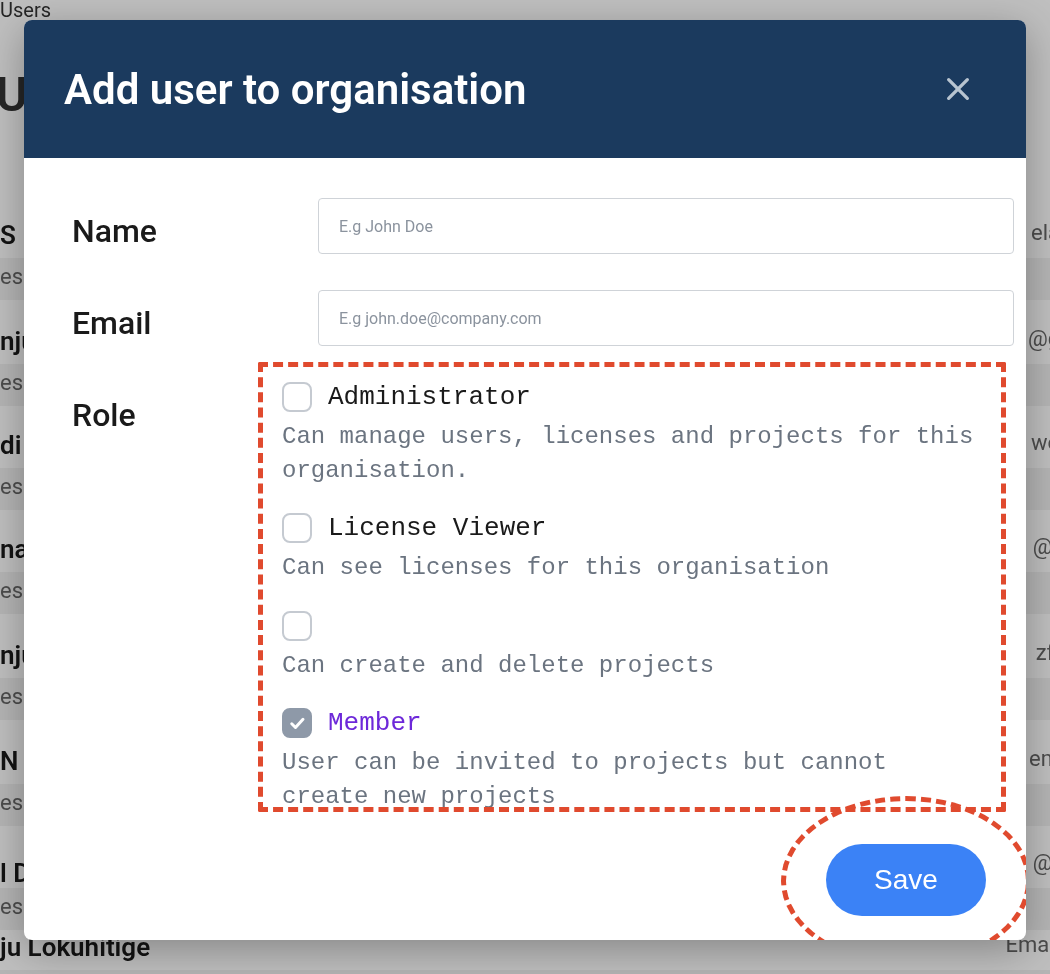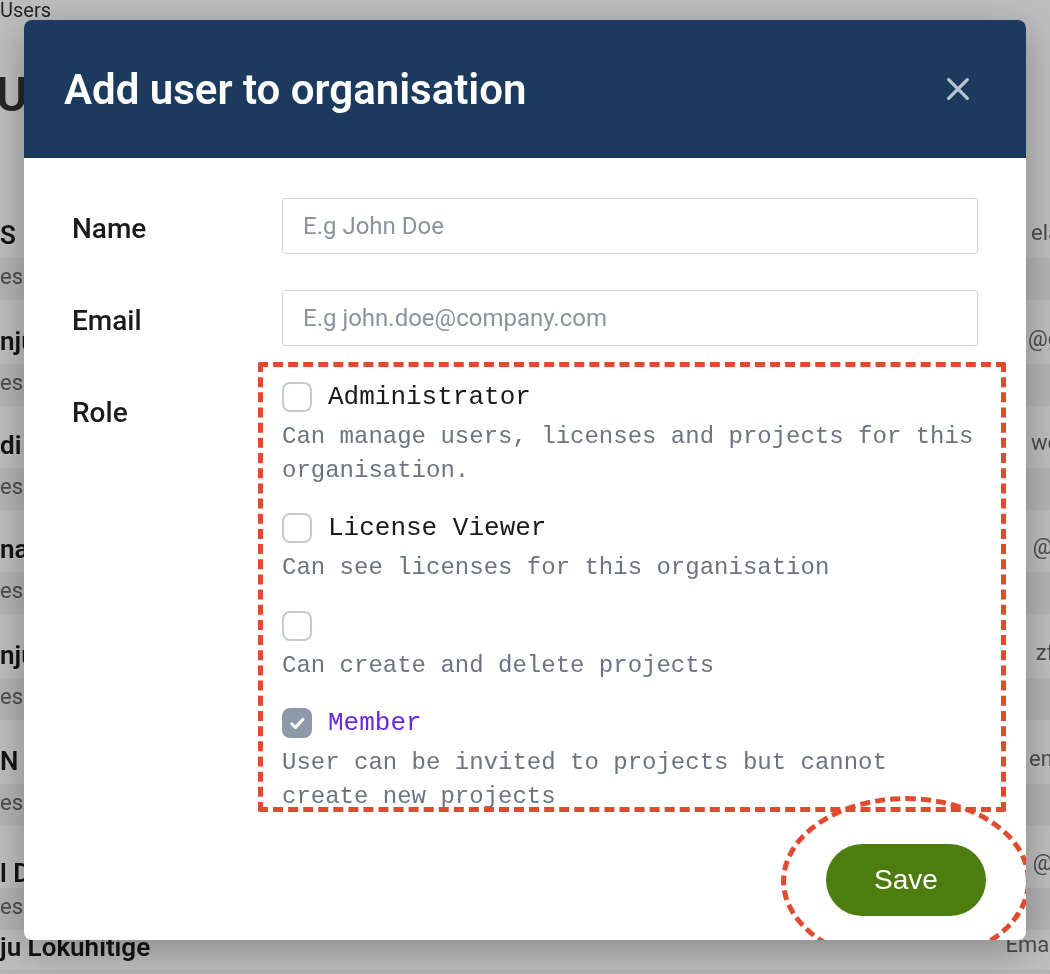--- a/index.html
+++ b/index.html
@@ -84,37 +84,38 @@
   .modal-body {
     padding: 40px 48px 20px 48px;
   }
   .form-row {
     display: flex;
     align-items: flex-start;
     margin-bottom: 36px;
   }
   .form-label {
     width: 210px;
-    font-size: 28px;
+    font-size: 32px;
     color: #1a1a1a;
     font-weight: 500;
     padding-top: 14px;
   }
   .form-field {
     flex: 1;
   }
   .text-input {
     width: 100%;
     height: 56px;
     border: 1px solid #cfd3d8;
     border-radius: 4px;
     padding: 12px 20px;
-    font-size: 24px;
+    font-size: 16px;
     color: #333;
     font-family: inherit;
+    margin-left: 36px;
   }
   .text-input::placeholder { color: #8b939e; }
   
   .roles-group {
     position: relative;
   }
   .dashed-highlight {
     position: absolute;
     border: 5px dashed #e04a2e;
     border-radius: 2px;
@@ -167,21 +168,21 @@
   
   .modal-footer {
     position: absolute;
     bottom: 24px;
     right: 40px;
   }
   .save-btn {
     width: 160px;
     height: 72px;
     border-radius: 40px;
-    background: #4d7c0f;
+    background: #3b82f6;
     color: #fff;
     font-size: 28px;
     font-weight: 500;
     border: none;
     cursor: pointer;
   }
   .dashed-save {
     position: absolute;
     width: 250px;
     height: 170px;

